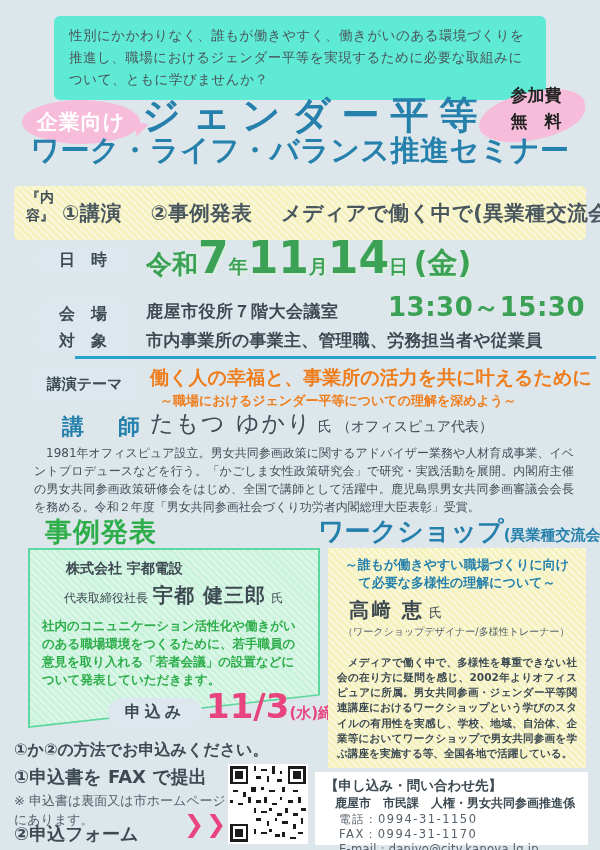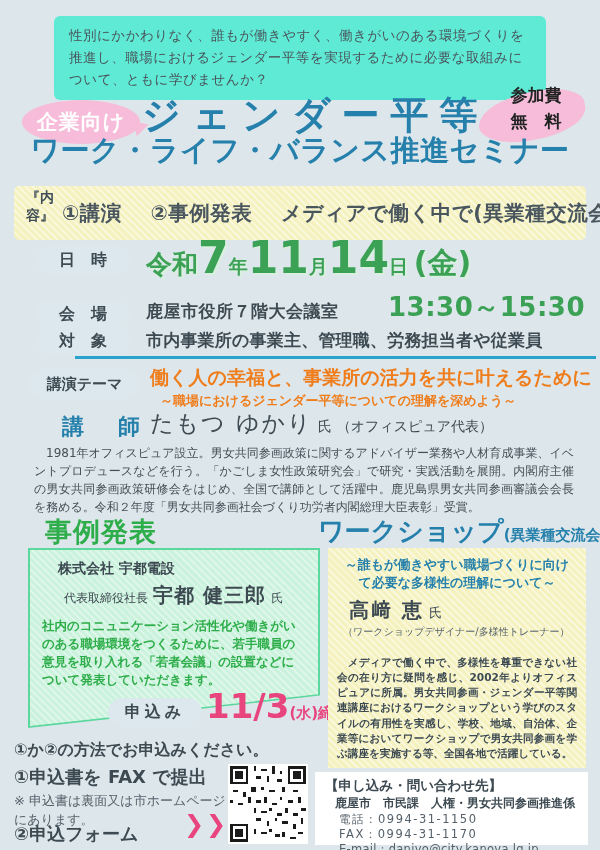--- a/index.html
+++ b/index.html
@@ -60,21 +60,21 @@
   .lect-hon{font-size:14px;} .lect-aff{font-size:14px;}
   .lect-bio{left:34px;top:444px;width:540px;font-size:12px;line-height:1.5;color:#454f57;text-align:justify;}
 
   
   .case-heading{left:38px;top:514px;font-size:27px;font-weight:bold;color:#2eae4a;letter-spacing:1px;margin-left:7px;}
   .mint-outer{left:28px;top:548px;width:292px;height:180px;background:#5cd79d;
     clip-path:polygon(0 0,100% 0,100% 82%,0 100%);}
   .mint-inner{position:absolute;inset:2px;background:#cbf2dd;
     background-image:repeating-linear-gradient(45deg,rgba(255,255,255,.35) 0 2px,transparent 2px 5px);
     clip-path:polygon(0 0,100% 0,100% 82%,0 100%);box-sizing:border-box;padding:10px 12px;}
-  .case-company{color:#3d4a52;font-size:14px;font-weight:bold;margin-left:16px;}
+  .case-company{color:#3d4a52;font-size:14px;font-weight:bold;margin-left:24px;}
   .case-name-line{color:#3d4a52;margin:4px 0 8px 22px;white-space:nowrap;}
   .case-role{font-size:12px;} .case-name{font-size:20px;font-weight:bold;letter-spacing:1px;} .case-hon{font-size:12px;}
   .case-desc{color:#2eae4a;font-weight:bold;font-size:12.5px;line-height:1.45;}
 
   
   .apply-pill{left:108px;top:698px;width:94px;height:29px;font-size:16px;letter-spacing:4px;}
   .deadline{left:206px;top:686px;white-space:nowrap;color:#e8447e;font-weight:bold;}
   .deadline-date{font-size:34px;} .deadline-note{font-size:15px;}
   .apply-instr{left:14px;top:740px;font-size:16px;font-weight:bold;color:#3d4a52;white-space:nowrap;}
   .apply-m1{left:14px;top:765px;font-size:18px;font-weight:bold;color:#3d4a52;white-space:nowrap;}

